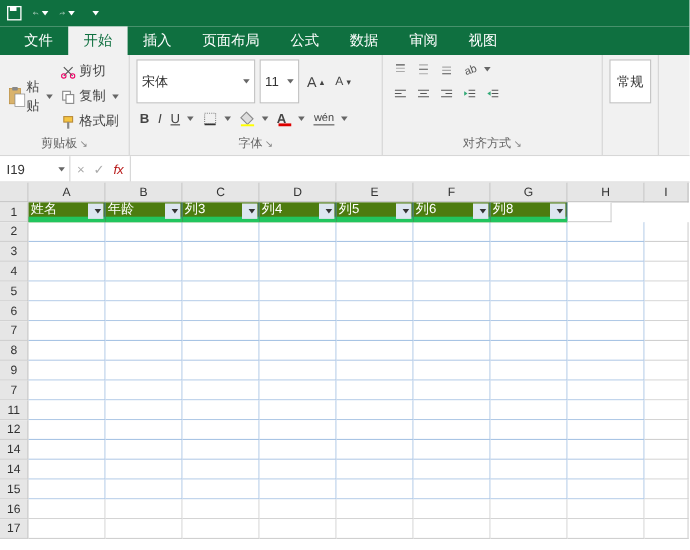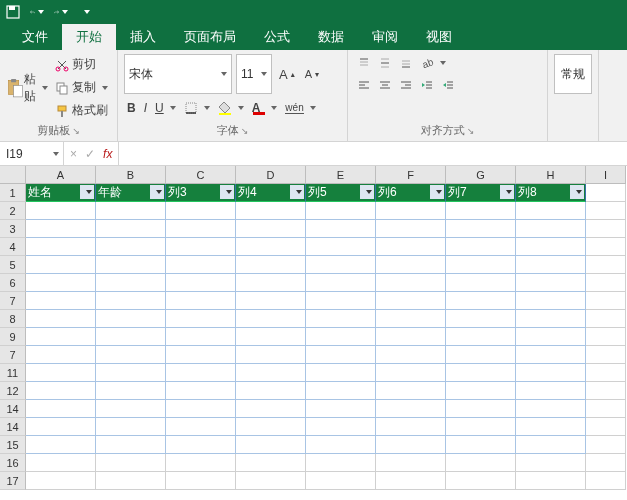--- a/index.html
+++ b/index.html
@@ -27,21 +27,21 @@
   .fx-input { flex:1; padding:0 6px; display:flex; align-items:center; }
   .sheet { position:relative; overflow:hidden; }
   .corner { position:absolute; left:0; top:0; width:26px; height:18px; background:#e6e6e6; border-right:1px solid #bdbdbd; border-bottom:1px solid #bdbdbd; }
   .colheads { position:absolute; left:26px; top:0; height:18px; display:flex; }
   .colhead { width:70px; background:#e6e6e6; border-right:1px solid #bdbdbd; border-bottom:1px solid #bdbdbd; text-align:center; color:#333; font-size:11px; display:flex; align-items:center; justify-content:center;}
   .rowheads { position:absolute; left:0; top:18px; width:26px; }
   .rowhead { height:18px; background:#e6e6e6; border-right:1px solid #bdbdbd; border-bottom:1px solid #d0d0d0; text-align:center; color:#333; font-size:11px; display:flex; align-items:center; justify-content:center;}
   .cells { position:absolute; left:26px; top:18px; }
   .row { display:flex; }
   .cell { width:70px; height:18px; border-right:1px solid #d0d0d0; border-bottom:1px solid #d0d0d0; font-size:12px; color:#333; }
-  .tblhdr .cell { background:#15803d; color:#fff; border-right:1px solid #3a6eab; border-bottom:1px solid #22c55e; display:flex; align-items:center; padding:0 2px; position:relative; }
+  .tblhdr .cell { background:#4d7c0f; color:#fff; border-right:1px solid #3a6eab; border-bottom:5px solid #22c55e; display:flex; align-items:center; padding:0 2px; position:relative; }
   .tblhdr .cell .fbtn { position:absolute; right:1px; top:1px; width:14px; height:14px; background:#dde6f0; display:flex; align-items:center; justify-content:center; }
   .tblhdr .cell .fbtn .drop { border-top-color:#333;}
   .tbody .cell { background:#fff; border-right:1px solid #a8c4e4; border-bottom:1px solid #a8c4e4; }
   .colheads .colhead.last { width:40px; }
   svg { display:block; }
 </style>
 </head>
 <body>
 
 <div class="titlebar">
@@ -344,26 +344,20 @@
             <span class="drop"></span>
           </div>
         </div>
         <div class="cell">
           <span>列6</span>
           <div class="fbtn">
             <span class="drop"></span>
           </div>
         </div>
         <div class="cell">
-          <span>列7</span>
-          <div class="fbtn">
-            <span class="drop"></span>
-          </div>
-        </div>
-        <div class="cell">
           <span>列8</span>
           <div class="fbtn">
             <span class="drop"></span>
           </div>
         </div>
         <div class="cell" style="width: 40px; background: rgb(255, 255, 255); border-right: 1px solid rgb(208, 208, 208); border-bottom: 1px solid rgb(208, 208, 208);"></div>
       </div>
       <div class="row tbody">
         <div class="cell"></div>
         <div class="cell"></div>

